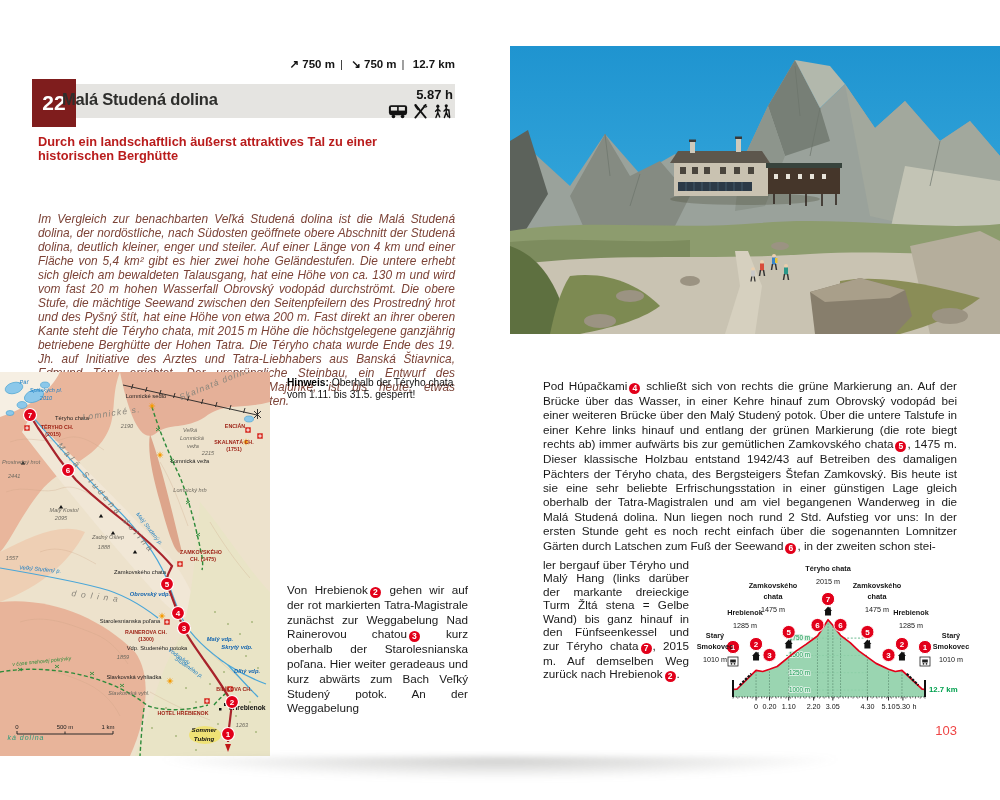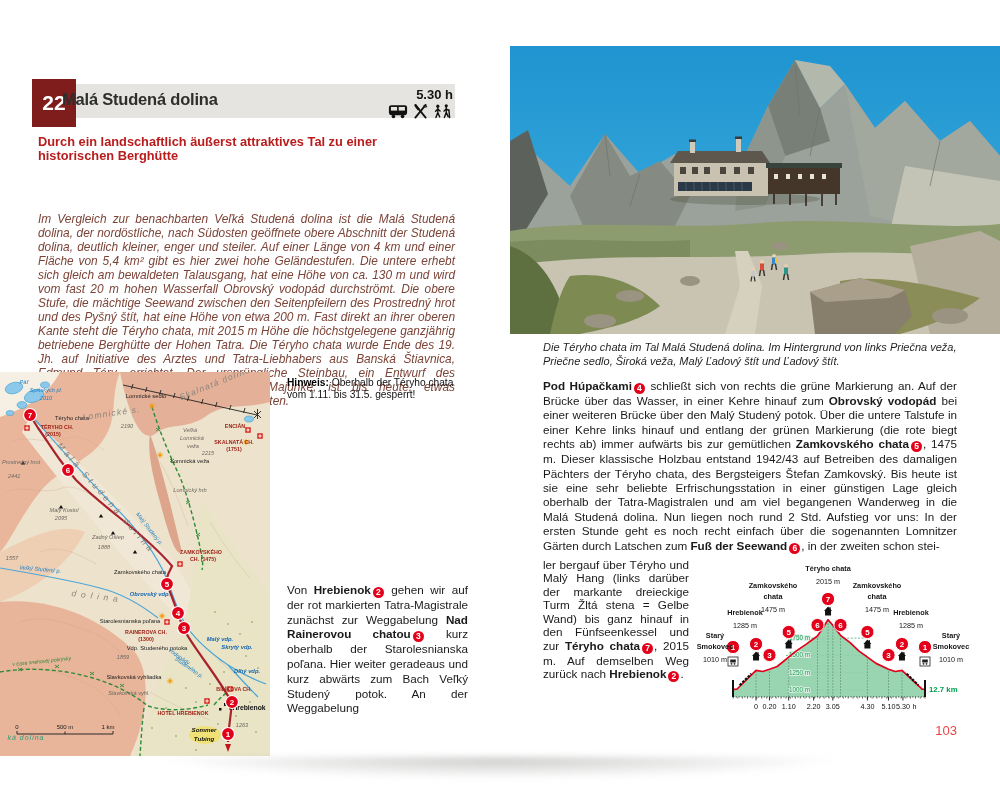--- a/index.html
+++ b/index.html
@@ -1,19 +1,19 @@
 <!DOCTYPE html>
 <html><head>
 <meta charset="utf-8">
 <style>
   html,body{margin:0;padding:0;background:#fff;}
   .spread{position:relative;width:1000px;height:800px;background:#fff;overflow:hidden;
           font-family:"Liberation Sans",sans-serif;color:#1a1a1a;}
   .abs{position:absolute;}
-  .b{font-weight:700;margin-top:26px;}
+  .b{font-weight:400;margin-top:26px;}
   
   .stats-line{left:38px;top:57px;width:417px;text-align:right;font-size:11.5px;font-weight:700;color:#141414;}
   .stats-line .sep{margin:0 5px;color:#333;font-weight:400;}
   .title-bar{left:43px;top:84px;width:412px;height:34px;background:#e5e4e1;}
   .tour-number{left:0;top:79px;width:44px;height:48px;background:#7f1d1d;color:#fff;
                display:flex;align-items:center;justify-content:center;font-size:21px;font-weight:700;margin-left:32px;}
   .tour-title{left:62px;top:90px;font-size:16.5px;font-weight:700;color:#2e2e2c;letter-spacing:-0.2px;}
   .duration{left:253px;top:87px;width:200px;text-align:right;font-size:13px;font-weight:700;color:#141414;}
   .icon-row{left:253px;top:103px;width:199px;height:16px;display:flex;justify-content:flex-end;gap:5px;align-items:center;}
   .icon-row svg{display:block;}
@@ -60,24 +60,31 @@
   .c-dist{fill:#00a04e;font-weight:700;font-size:7.8px;}
   .c-num{fill:#fff;font-weight:700;font-size:8px;}
   .m-num{fill:#fff;font-weight:700;font-size:8px;}
   text{font-family:"Liberation Sans",sans-serif;}
 </style>
 </head>
 <body>
 
 <div class="spread">
 
+  <div class="abs stats-line">
+    <span>↗</span>
+    <span>750 m</span><span class="sep">|</span>
+    <span>↘</span>
+    <span>750 m</span><span class="sep">|</span>
+    <span>12.7 km</span>
+  </div>
   <div class="abs title-bar"></div>
   <div class="abs tour-number">22</div>
   <div class="abs tour-title">Malá Studená dolina</div>
-  <div class="abs duration">5.30 h</div>
+  <div class="abs duration">5.87 h</div>
   <div class="abs icon-row">
     <svg width="20" height="15" viewBox="0 0 22 16">
       <rect x="1" y="1" width="20" height="11" rx="2.5" fill="#111"></rect>
       <rect x="3.2" y="3" width="6.8" height="4" fill="#e5e4e1"></rect>
       <rect x="11.8" y="3" width="6.8" height="4" fill="#e5e4e1"></rect>
       <circle cx="6" cy="13.5" r="2" fill="#111"></circle>
         <circle cx="16" cy="13.5" r="2" fill="#111"></circle>
     </svg>
     <svg width="15" height="15" viewBox="0 0 16 16">
       <path d="M2.5,1 L13.5,14.5" stroke="#111" stroke-width="1.9" stroke-linecap="round"></path>
@@ -432,21 +439,20 @@
           <path d="M-1.5,0 L-2.5,6 M1.5,0 L2.5,6" stroke="#333" stroke-width="1.5"></path>
         </g>
       <g transform="translate(243,230)">
           <circle cx="0" cy="-7" r="1.8" fill="#eccfae"></circle>
           <rect x="-1.8" y="-5.5" width="3.6" height="6" fill="#c8c8c8"></rect>
           <path d="M-1.2,0.5 L-2,5.5 M1.2,0.5 L2,5.5" stroke="#333" stroke-width="1.3"></path>
         </g>
     </g>
   </svg>
 
-  <div class="abs caption">Die Téryho chata im Tal Malá Studená dolina. Im Hintergrund von links Priečna veža, Priečne sedlo, Široká veža, Malý Ľadový štít und Ľadový štít.</div>
   <div class="abs route-a"><span class="b">Pod Húpačkami</span><span class="wp">4</span><span> schließt sich von rechts die grüne Markierung an. Auf der Brücke über das Wasser, in einer Kehre hinauf zum </span><span class="b">Obrovský vodopád</span><span> bei einer weiteren Brücke über den Malý Studený potok. Über die untere Talstufe in einer Kehre links hinauf und entlang der grünen Markierung (die rote biegt rechts ab) immer aufwärts bis zur gemütlichen </span><span class="b">Zamkovského chata</span><span class="wp">5</span><span>, 1475 m. Dieser klassische Holzbau entstand 1942/43 auf Betreiben des damaligen Pächters der Téryho chata, des Bergsteigers Štefan Zamkovský. Bis heute ist sie eine sehr beliebte Erfrischungsstation in einer günstigen Lage gleich oberhalb der Tatra-Magistralen und am viel begangenen Wanderweg in die Malá Studená dolina. Nun liegen noch rund 2 Std. Aufstieg vor uns: In der ersten Stunde geht es noch recht einfach über die sogenannten Lomnitzer Gärten durch Latschen zum </span><span class="b">Fuß der Seewand</span><span class="wp">6</span><span>, in der zweiten schon stei-</span></div>
   <div class="abs route-b"><span>ler bergauf über Téryho und Malý Hang (links darüber der markante dreieckige Turm Žltá stena = Gelbe Wand) bis ganz hinauf in den Fünfseenkessel und zur </span><span class="b">Téryho chata</span><span class="wp">7</span><span>, 2015 m. Auf demselben Weg zurück nach </span><span class="b">Hrebienok</span><span class="wp">2</span><span>.</span></div>
 
   <svg class="abs chart" viewBox="0 0 317 175" id="profile-svg">
       <line x1="103" x2="184" y1="138.07" y2="138.07" stroke="#2f9e62" stroke-width="0.7" stroke-dasharray="2,1.6"></line>
       <line x1="103" x2="184" y1="120.745" y2="120.745" stroke="#2f9e62" stroke-width="0.7" stroke-dasharray="2,1.6"></line>
       <line x1="103" x2="184" y1="103.42" y2="103.42" stroke="#2f9e62" stroke-width="0.7" stroke-dasharray="2,1.6"></line>
       <line x1="103" x2="184" y1="86.095" y2="86.095" stroke="#2f9e62" stroke-width="0.7" stroke-dasharray="2,1.6"></line>
       <polygon points="50,137.377 53.84,137.2384 73.03999999999999,118.3195 79.75999999999999,119.4976 86.48,117.28 94.16,114.508 105.67999999999999,105.1525 113.36,98.91550000000001 122.96000000000001,92.332 134.48000000000002,84.01599999999999 140.24,75.3535 145.04,67.7305 149.84,73.2745 157.52,83.32300000000001 167.12,90.5995 175.76,98.91550000000001 184.39999999999998,105.1525 193.04,111.3895 205.52,117.28 212.24,119.4976 218.96,118.3195 239.12,137.2384 242,137.377 242,145 50,145" fill="#8fd0a8" opacity="0.9"></polygon>
       <text x="106" y="140.07" class="c-grid">1000 m</text>

